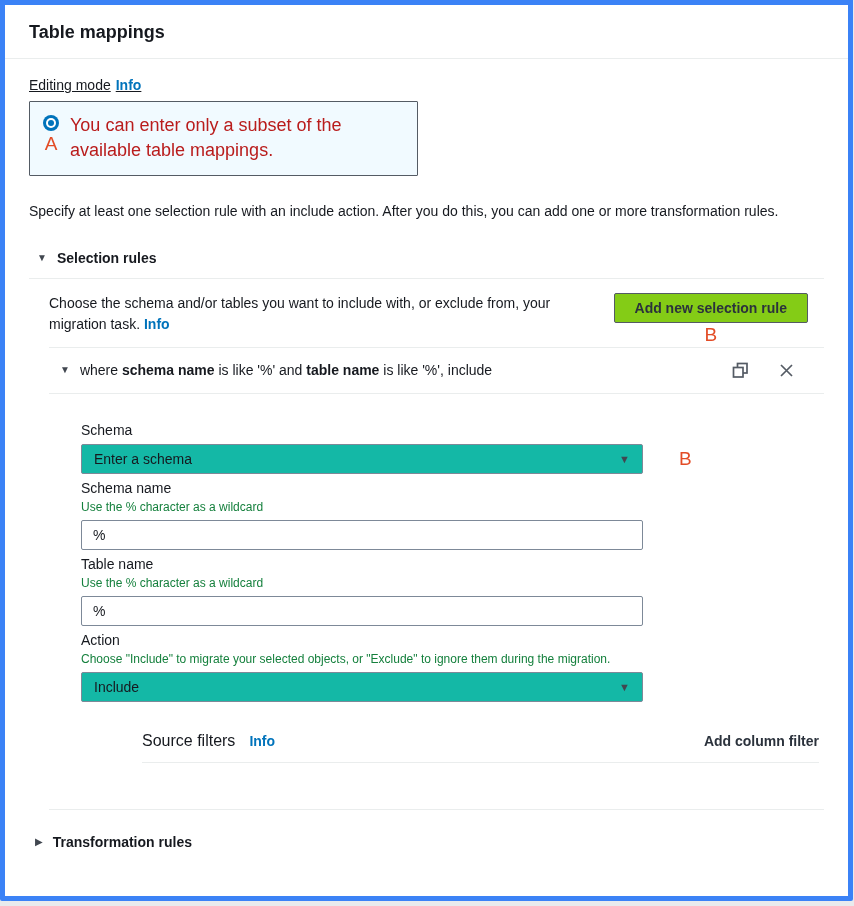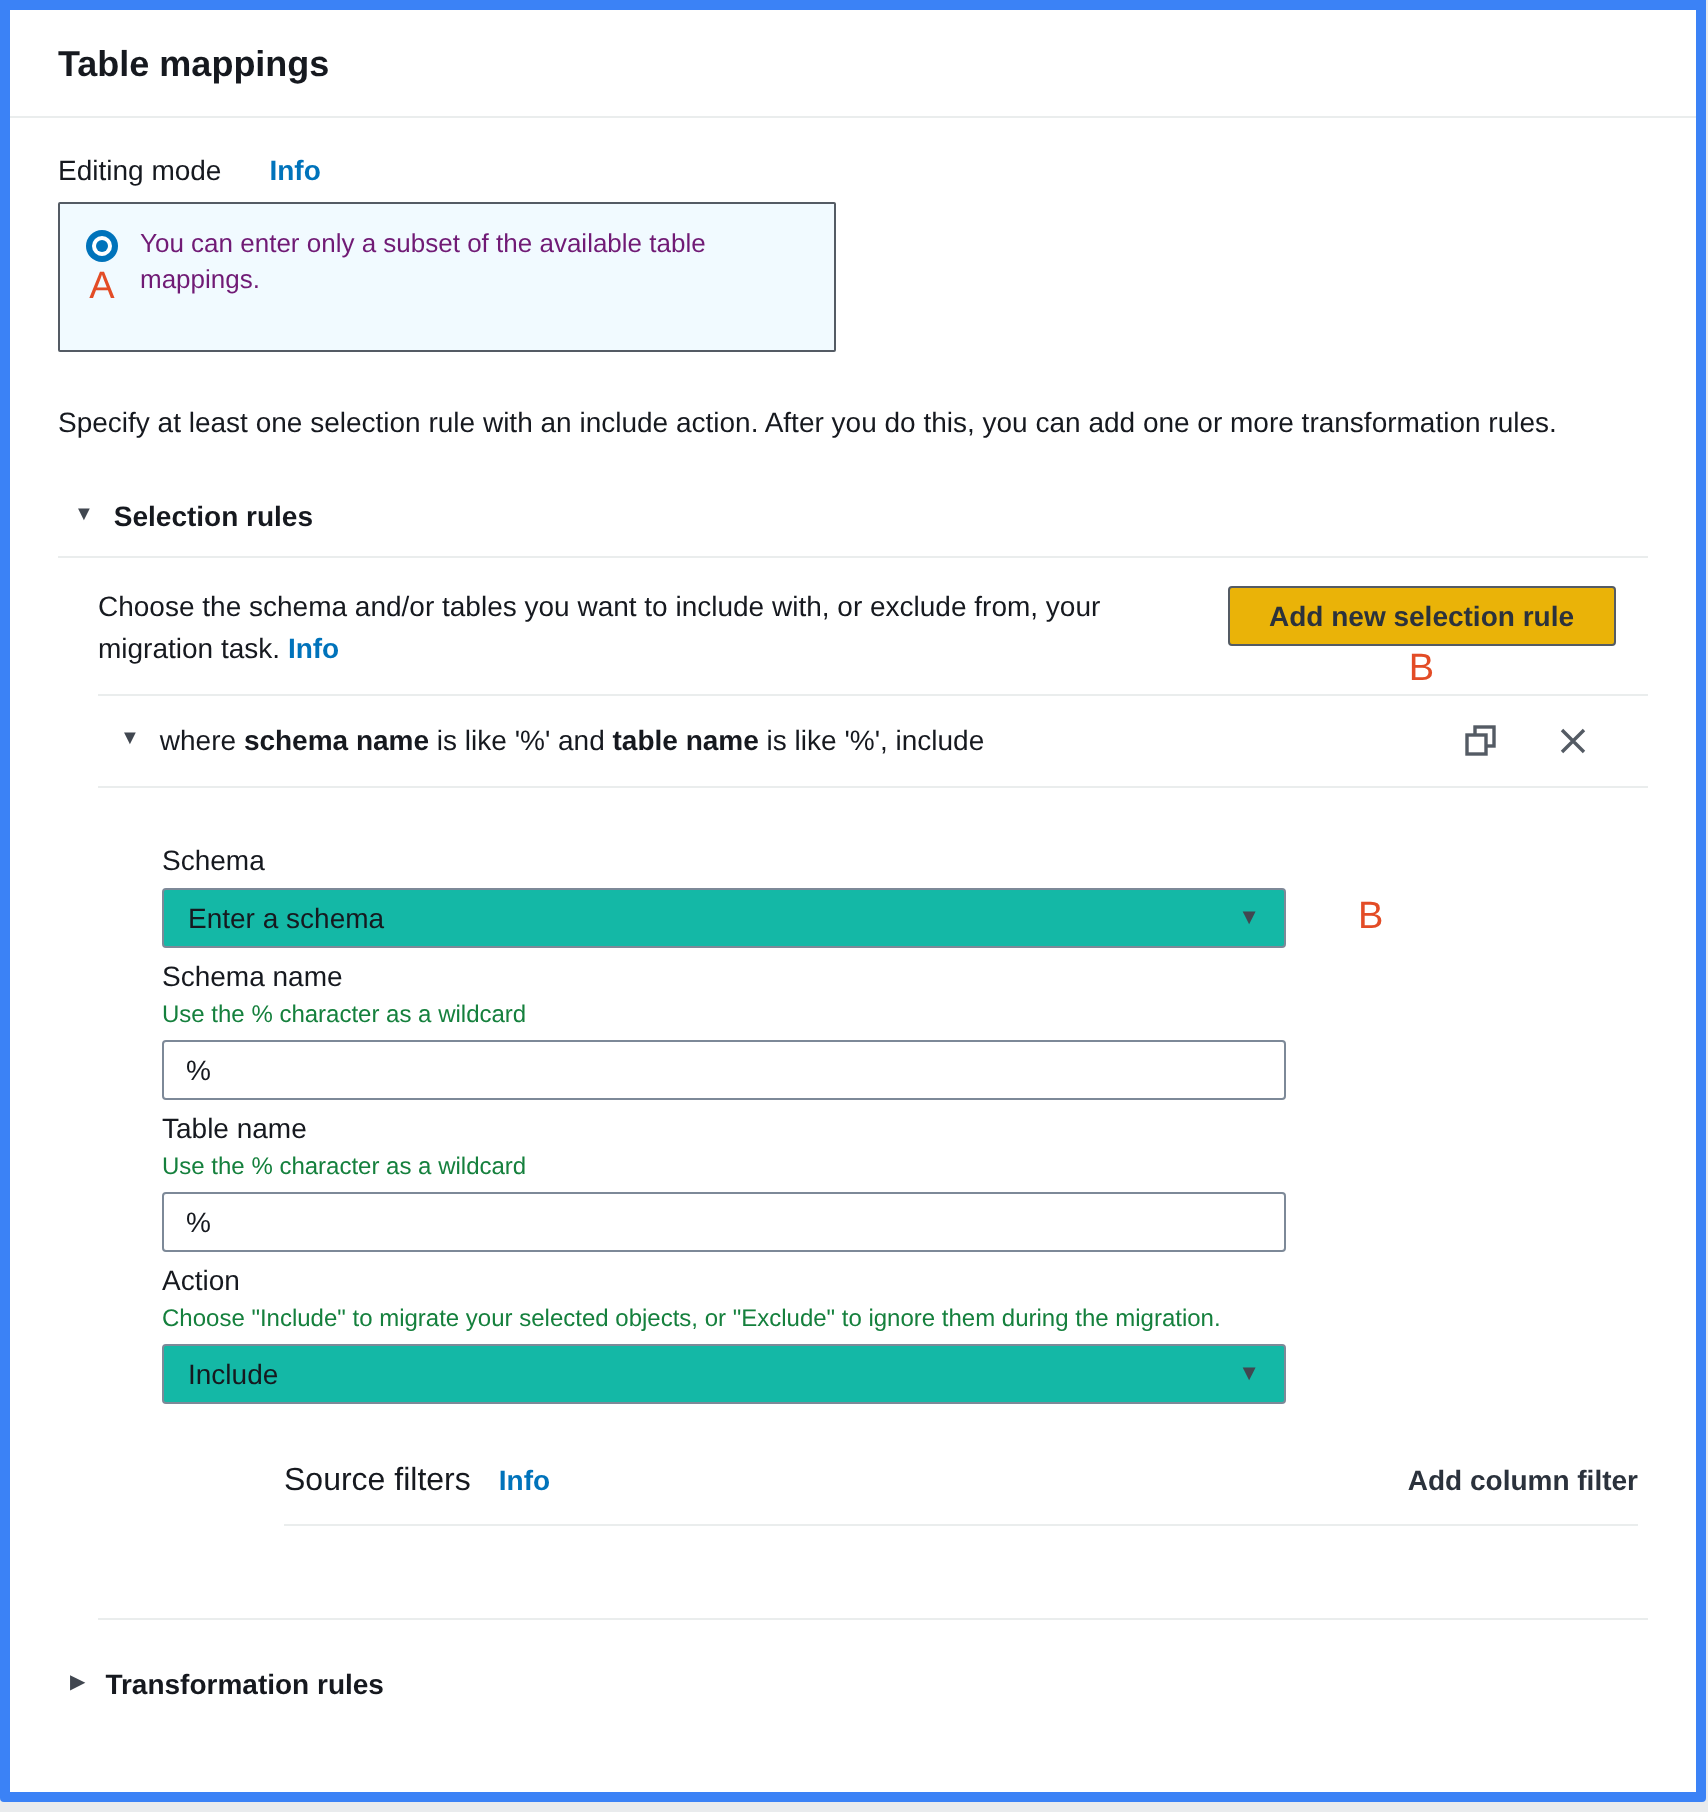--- a/index.html
+++ b/index.html
@@ -22,60 +22,60 @@
   .card-header {
     padding: 17px 24px 15px;
     border-bottom: 1px solid #eaeded;
   }
   .card-header h1 {
     margin: 0; font-size: 18px; font-weight: 700; color: #16191f;
   }
   .card-body { padding: 18px 24px 0; }
 
   
-  .editing-mode-row { display: flex; align-items: baseline; gap: 24px; margin-bottom: 8px; }
+  .editing-mode-row { display: flex; align-items: baseline; gap: 5px; margin-bottom: 8px; text-decoration: underline; }
   .info-link { color: #0073bb; font-weight: 700; text-decoration: none; cursor: pointer; font-size: 14px; }
 
   .tiles { display: grid; grid-template-columns: 1fr 1fr; gap: 18px; }
   .tile {
     border: 1px solid #7d8998; border-radius: 1px;
     background: #fff; min-height: 75px;
     padding: 11px 12px; display: flex; gap: 10px;
     cursor: pointer;
   }
   .tile.selected { background: #f1faff; border-color: #545b64; }
   .tile-left { display: flex; flex-direction: column; align-items: center; gap: 3px; width: 18px; padding-top: 2px; flex: none; }
   .radio { width: 15px; height: 15px; border-radius: 50%; border: 1px solid #687078; background: #fff; position: relative; flex: none; }
   .radio.checked { width: 16px; height: 16px; border: none; background: #0073bb; }
   .radio.checked::after { content: ""; position: absolute; inset: 3px; background: #fff; border-radius: 50%; }
   .radio.checked::before { content: ""; position: absolute; inset: 5px; background: #0073bb; border-radius: 50%; z-index: 1; }
   .annotation { color: #e34c26; font-size: 19px; line-height: 1; }
   .tile-label { font-weight: 700; margin-bottom: 3px; }
-  .tile-desc { font-size: 13px; color: #701a75; line-height: 1.4; }
+  .tile-desc { font-size: 18px; color: #b91c1c; line-height: 1.4; }
 
   .intro { margin: 26px 0 0; line-height: 1.4; }
 
   
   .section-header {
     display: flex; align-items: center; gap: 10px;
     margin-top: 28px; padding-left: 8px;
     cursor: pointer;
   }
   .section-title { font-weight: 700; color: #16191f; }
   .tri { font-size: 10px; color: #414750; line-height: 1; }
 
   .divider { height: 1px; background: #eaeded; margin-top: 12px; }
   .divider.inset { margin-left: 20px; margin-top: 0; }
 
   
   .rules-row { margin-top: 14px; padding-left: 20px; display: flex; justify-content: space-between; align-items: flex-start; }
   .rules-desc { width: 545px; line-height: 1.5; }
   .btn-wrap { display: flex; flex-direction: column; align-items: center; margin-right: 16px; }
   .btn {
-    background: #eab308; border: 1px solid #545b64; border-radius: 2px;
+    background: #84cc16; border: 1px solid #545b64; border-radius: 2px;
     padding: 5px 20px; height: 30px;
     font-family: "Liberation Sans", sans-serif;
     font-size: 14px; font-weight: 700; color: #2b323c;
     cursor: pointer;
   }
   .btn-annotation { margin-top: 2px; height: 22px; }
 
   
   .rule-header { padding: 14px 0 14px 31px; display: flex; align-items: center; }
   .rule-summary { margin-left: 10px; }

